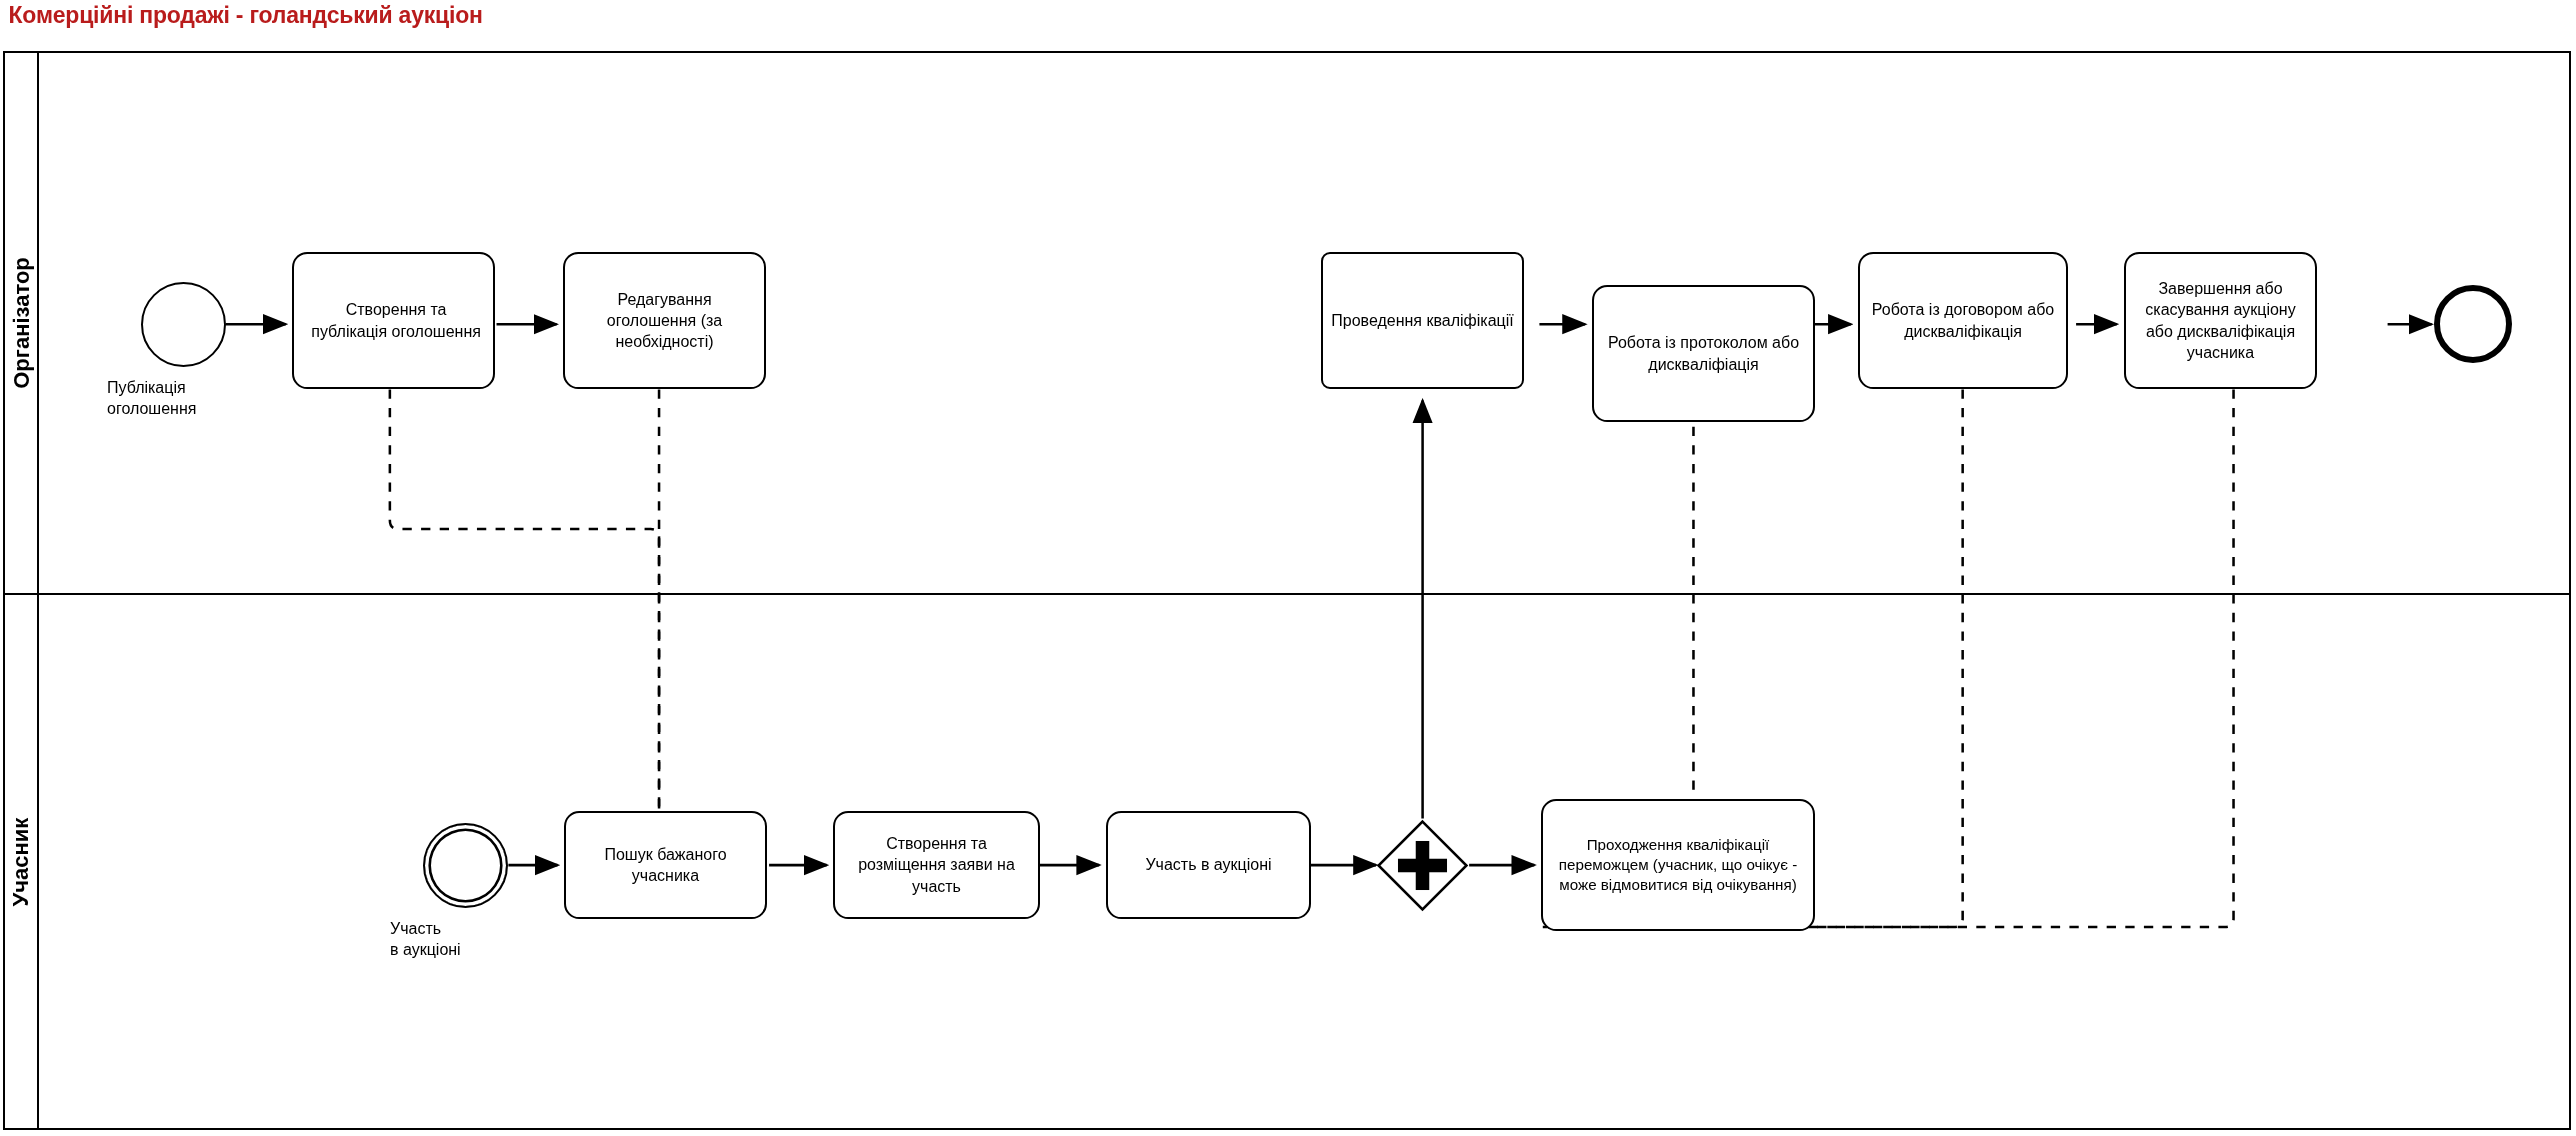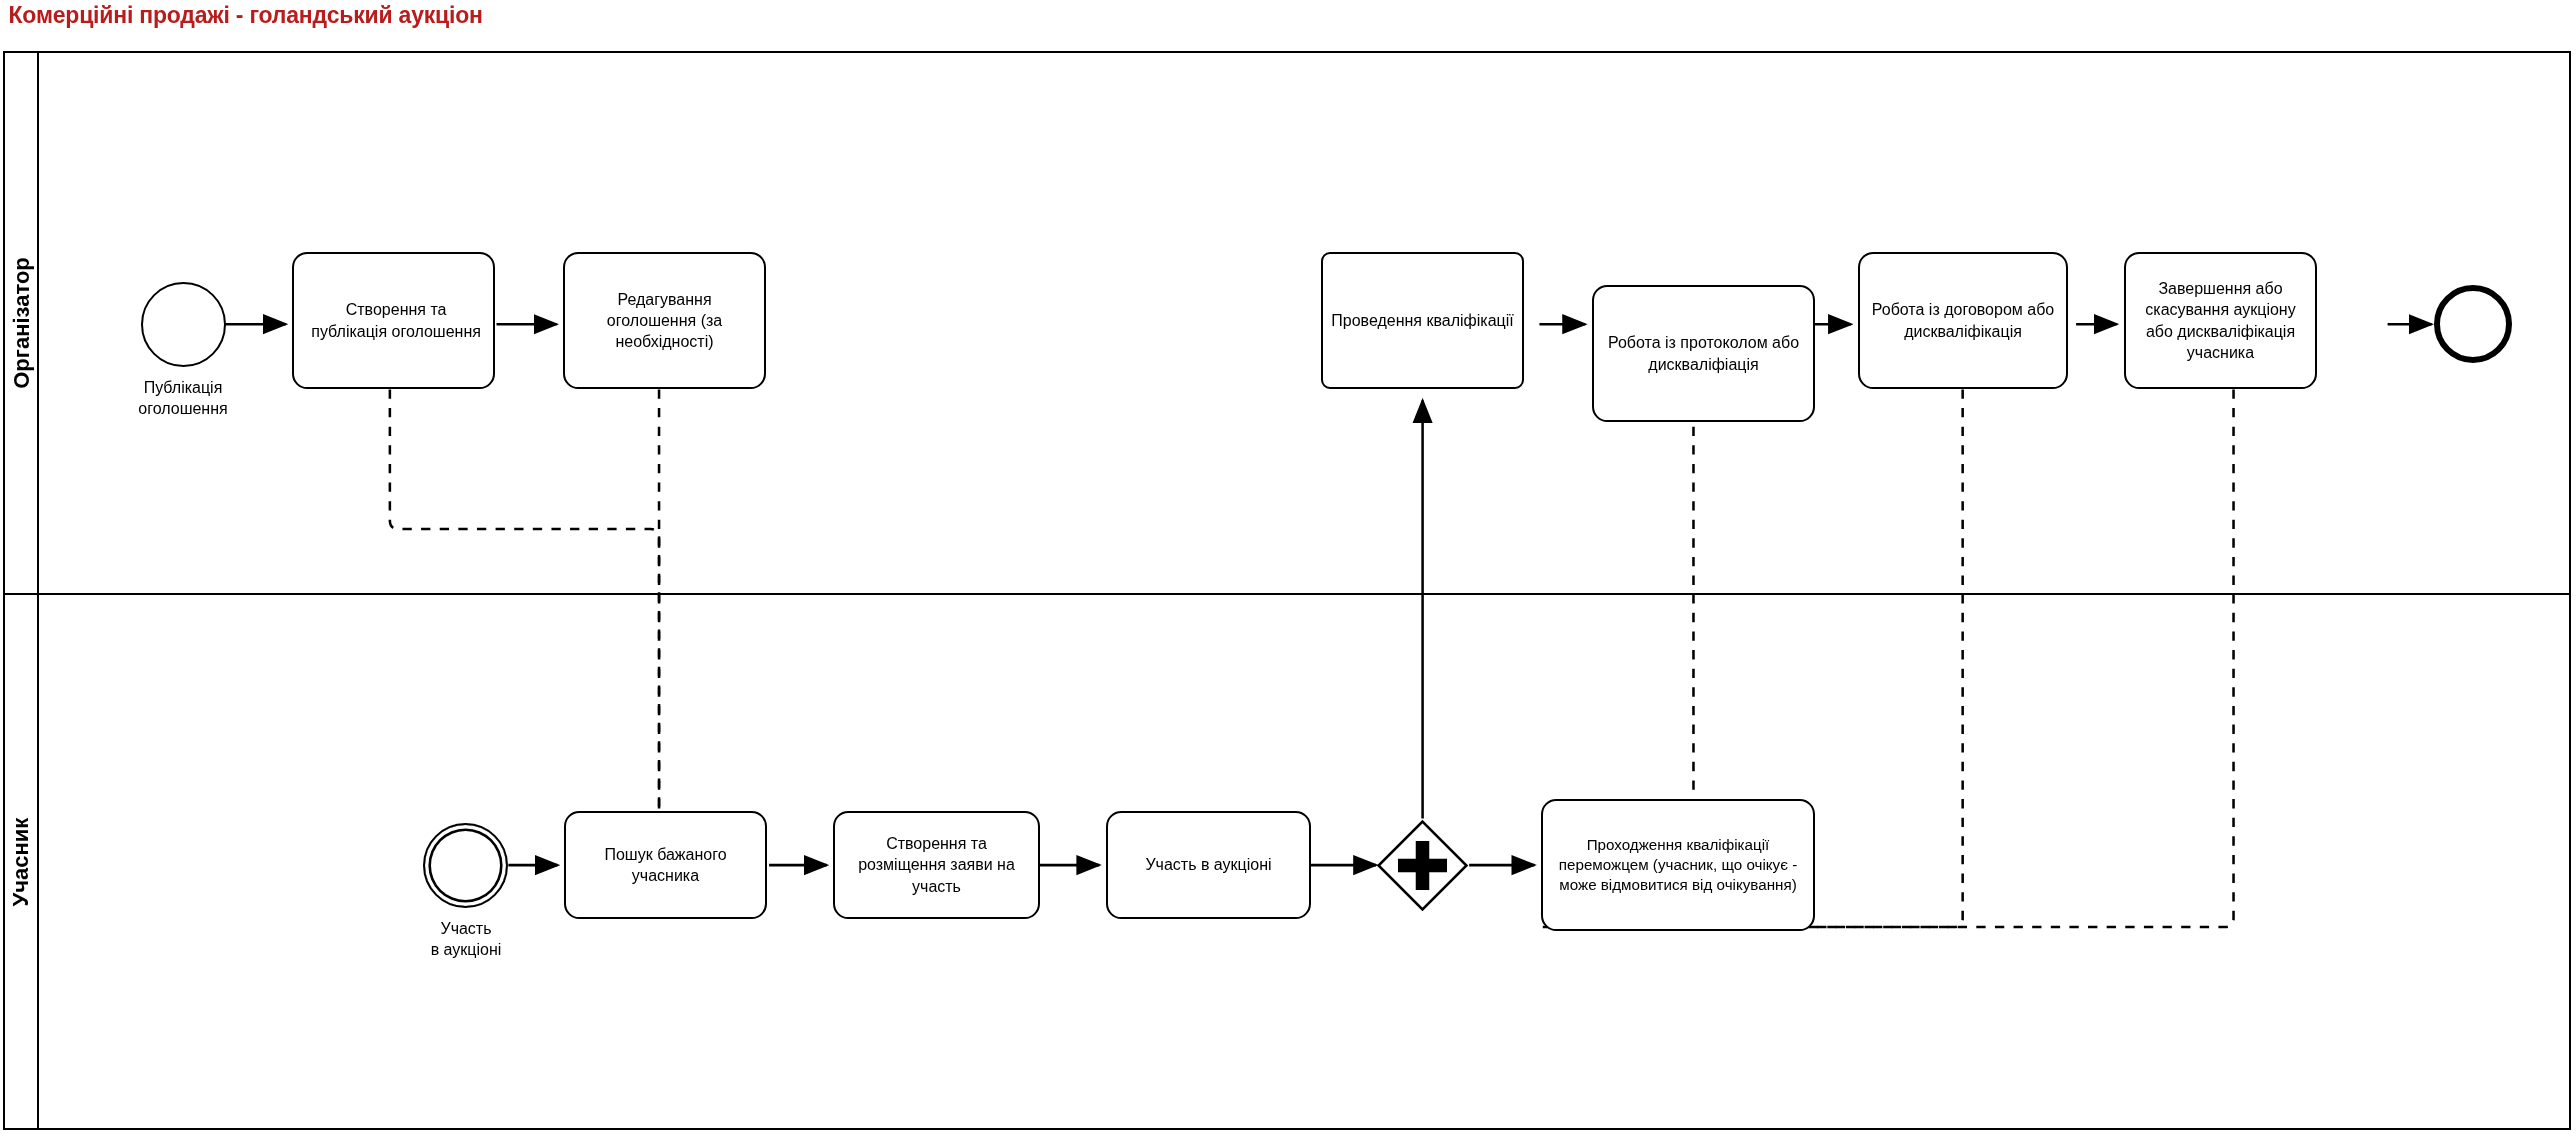--- a/index.html
+++ b/index.html
@@ -90,21 +90,21 @@
     background: #ffffff;
   }
   .event-start { border: 2.5px solid #000000; }
   .event-start-msg {
     border: 2.5px solid #000000;
     box-shadow: inset 0 0 0 3.4px #ffffff, inset 0 0 0 6px #000000;
   }
   .event-end { border: 6px solid #000000; }
   .event-label {
     position: absolute;
-    text-align: center;
+    text-align: left;
     font-size: 16px;
     line-height: 1.3;
     color: #000000;
     white-space: pre-line;
   }
 </style>
 </head>
 <body>
 
 <div id="diagram-title">Комерційні продажі - голандський аукціон</div>

